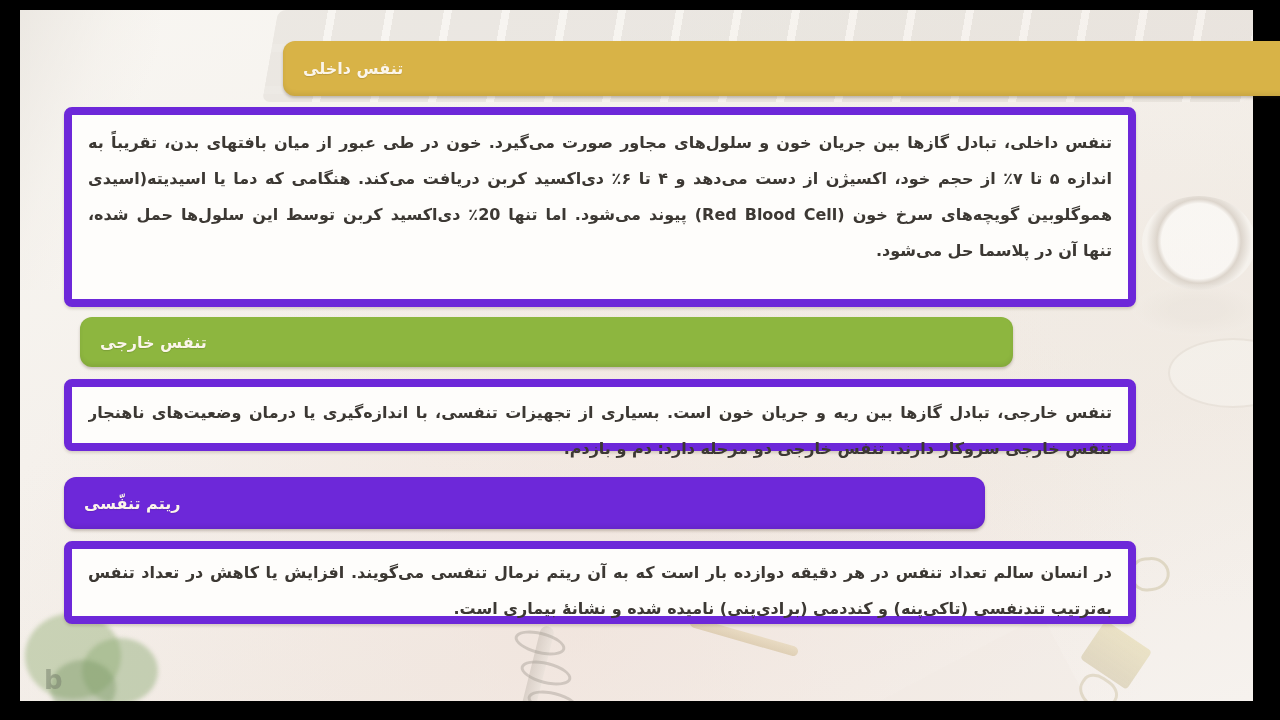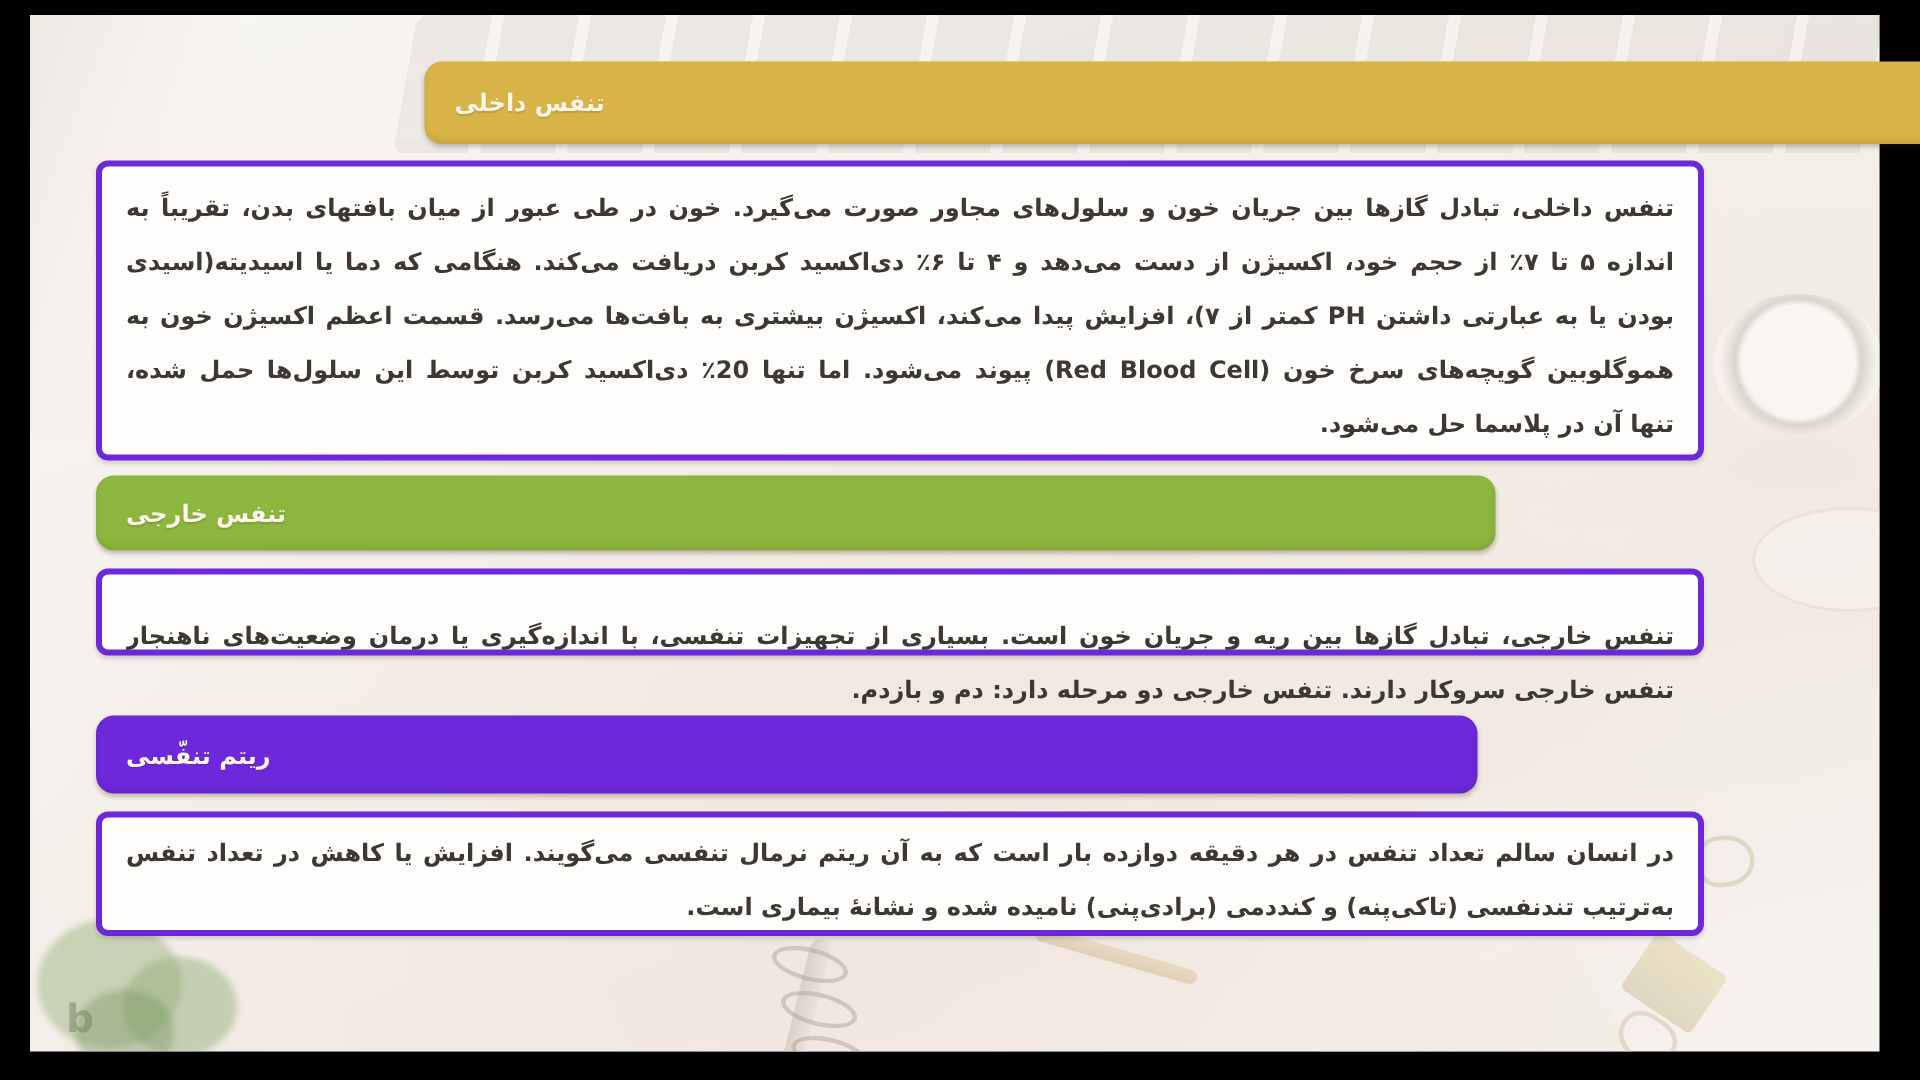--- a/index.html
+++ b/index.html
@@ -90,32 +90,32 @@
 
   
   .banner {
     position:absolute; display:flex; align-items:center; justify-content:flex-end;
     direction:rtl; padding:0 20px; box-sizing:border-box; border-radius:12px;
     color:#fbf5ea; font-size:16px; font-weight:bold;
     box-shadow:0 2px 3px rgba(60,40,20,.25), inset 0 -3px 4px rgba(0,0,0,.07);
     text-shadow:0 1px 1px rgba(0,0,0,.12);
   }
   .banner-internal { left:283px; top:41px;  width:1013px; height:55px; background:#d8b347; }
-  .banner-external { left:64px;  top:317px; width:933px; height:50px; background:#8db63f; }
+  .banner-external { left:80px;  top:317px; width:933px; height:50px; background:#8db63f; }
   .banner-rhythm   { left:64px;  top:477px; width:921px; height:52px; background:#6d28d9; }
 
   .textbox {
     position:absolute; left:64px; width:1072px; box-sizing:border-box;
-    background:#fefdfb; border:4px solid #6d28d9; border-radius:8px;
+    background:#fefdfb; border:8px solid #6d28d9; border-radius:8px;
     padding:0 16px; direction:rtl;
     color:#3c3833; font-size:16px; font-weight:bold;
     box-shadow:0 2px 3px rgba(80,55,30,.18);
   }
   .box-internal { top:107px; height:200px; padding-top:10px; }
-  .box-external { top:379px; height:58px;  padding-top:23px;  }
+  .box-external { top:379px; height:72px;  padding-top:8px;  }
   .box-rhythm   { top:541px; height:83px;  padding-top:6px;  }
 
   .line {
     height:36px; line-height:36px; overflow:hidden; white-space:nowrap;
     text-align:justify; text-align-last:justify;
   }
   .line.last { text-align-last:right; white-space:normal; }
 </style>
 </head>
 <body>
@@ -141,21 +141,20 @@
     <div class="clip clip1"></div>
     <div class="clip clip2"></div>
   </div>
 
   <div class="banner banner-internal">
     <span>تنفس داخلی</span>
   </div>
   <div class="textbox box-internal">
     <div class="line">تنفس داخلی، تبادل گازها بین جریان خون و سلول‌های مجاور صورت می‌گیرد. خون در طی عبور از میان بافتهای بدن، تقریباً به</div>
     <div class="line">اندازه ۵ تا ۷٪ از حجم خود، اکسیژن از دست می‌دهد و ۴ تا ۶٪ دی‌اکسید کربن دریافت می‌کند. هنگامی که دما یا اسیدیته(اسیدی</div>
-    <div class="line">بودن یا به عبارتی داشتن PH کمتر از ۷)، افزایش پیدا می‌کند، اکسیژن بیشتری به بافت‌ها می‌رسد. قسمت اعظم اکسیژن خون به</div>
     <div class="line">هموگلوبین گویچه‌های سرخ خون (Red Blood Cell) پیوند می‌شود. اما تنها 20٪ دی‌اکسید کربن توسط این سلول‌ها حمل شده،</div>
     <div class="line last">تنها آن در پلاسما حل می‌شود.</div>
   </div>
 
   <div class="banner banner-external">
     <span>تنفس خارجی</span>
   </div>
   <div class="textbox box-external">
     <div class="line">تنفس خارجی، تبادل گازها بین ریه و جریان خون است. بسیاری از تجهیزات تنفسی، با اندازه‌گیری یا درمان وضعیت‌های ناهنجار</div>
     <div class="line last">تنفس خارجی سروکار دارند. تنفس خارجی دو مرحله دارد: دم و بازدم.</div>

